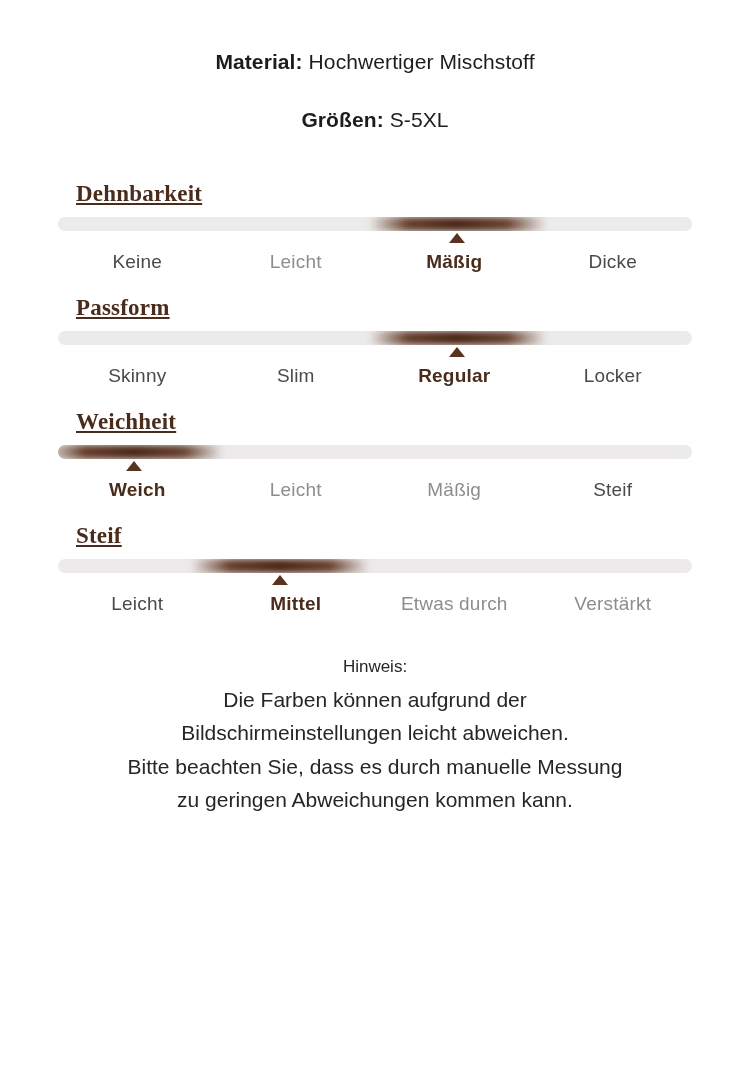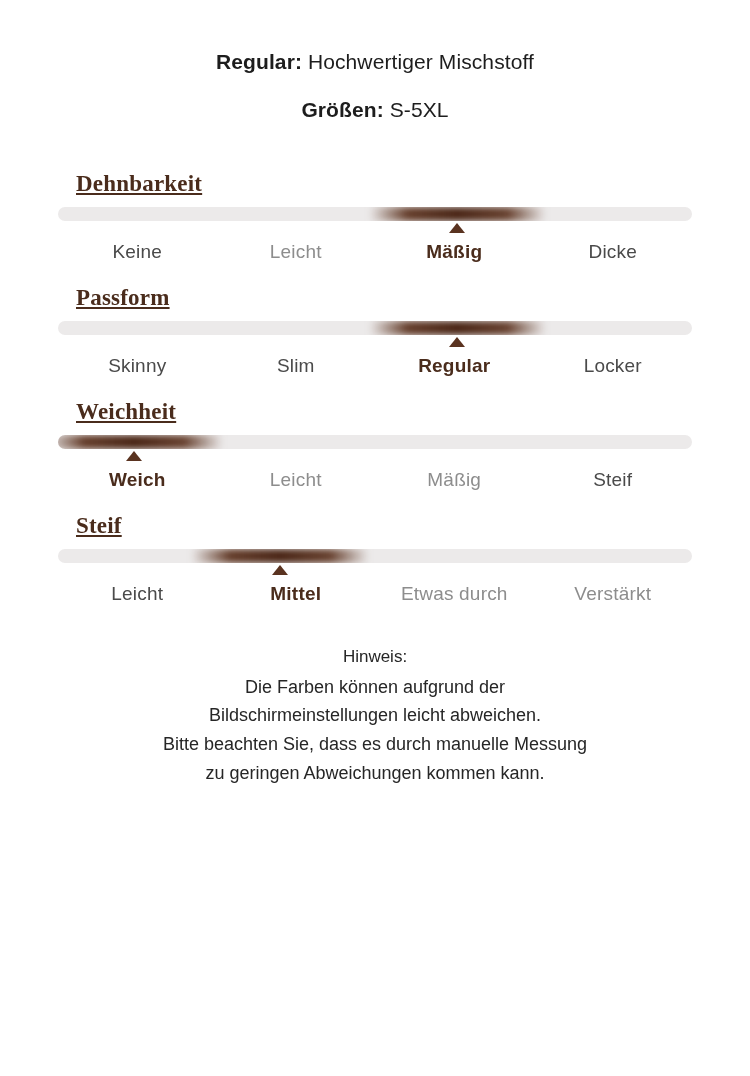--- a/index.html
+++ b/index.html
@@ -24,21 +24,21 @@
 
   
   .spec-line {
     text-align: center;
     font-size: 21px;
     line-height: 1.35;
     color: #1d1d1d;
     letter-spacing: 0.1px;
   }
   .spec-line + .spec-line {
-    margin-top: 20px;
+    margin-top: 30px;
   }
   .spec-label {
     font-weight: 700;
   }
   .spec-value {
     font-weight: 400;
   }
 
   
   .scales {
@@ -118,32 +118,32 @@
     margin-top: 42px;
     text-align: center;
     color: #262626;
   }
   .note-title {
     font-size: 17px;
     font-weight: 400;
     margin-bottom: 6px;
   }
   .note-line {
-    font-size: 18px;
+    font-size: 21px;
     line-height: 1.6;
   }
 </style>
 </head>
 <body>
 
 <div class="page">
 
   <div>
     <div class="spec-line">
-      <span class="spec-label">Regular:</span><span class="spec-value"> Hochwertiger Mischstoff</span>
+      <span class="spec-label">Material:</span><span class="spec-value"> Hochwertiger Mischstoff</span>
     </div>
     <div class="spec-line">
       <span class="spec-label">Größen:</span><span class="spec-value"> S-5XL</span>
     </div>
   </div>
 
   <div class="scales">
 
     <div class="scale-block">
       <div class="scale-title">Dehnbarkeit</div>

